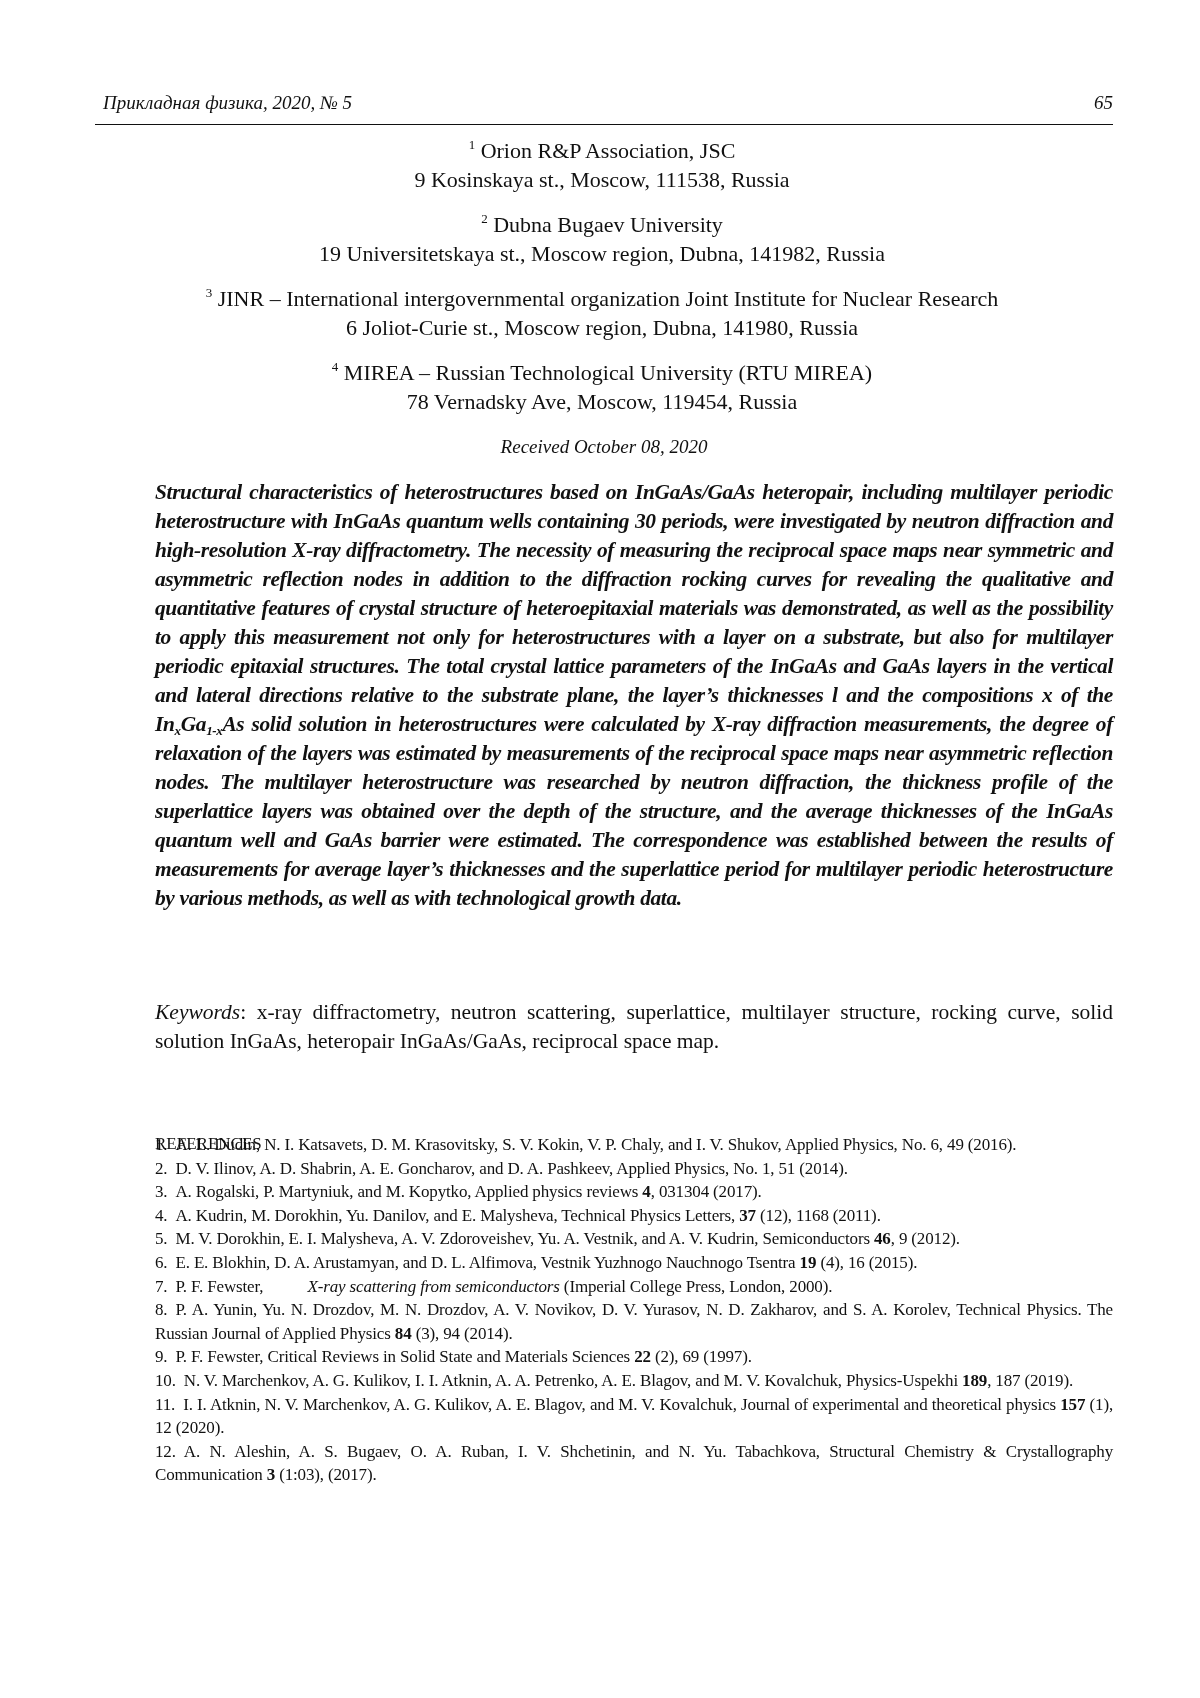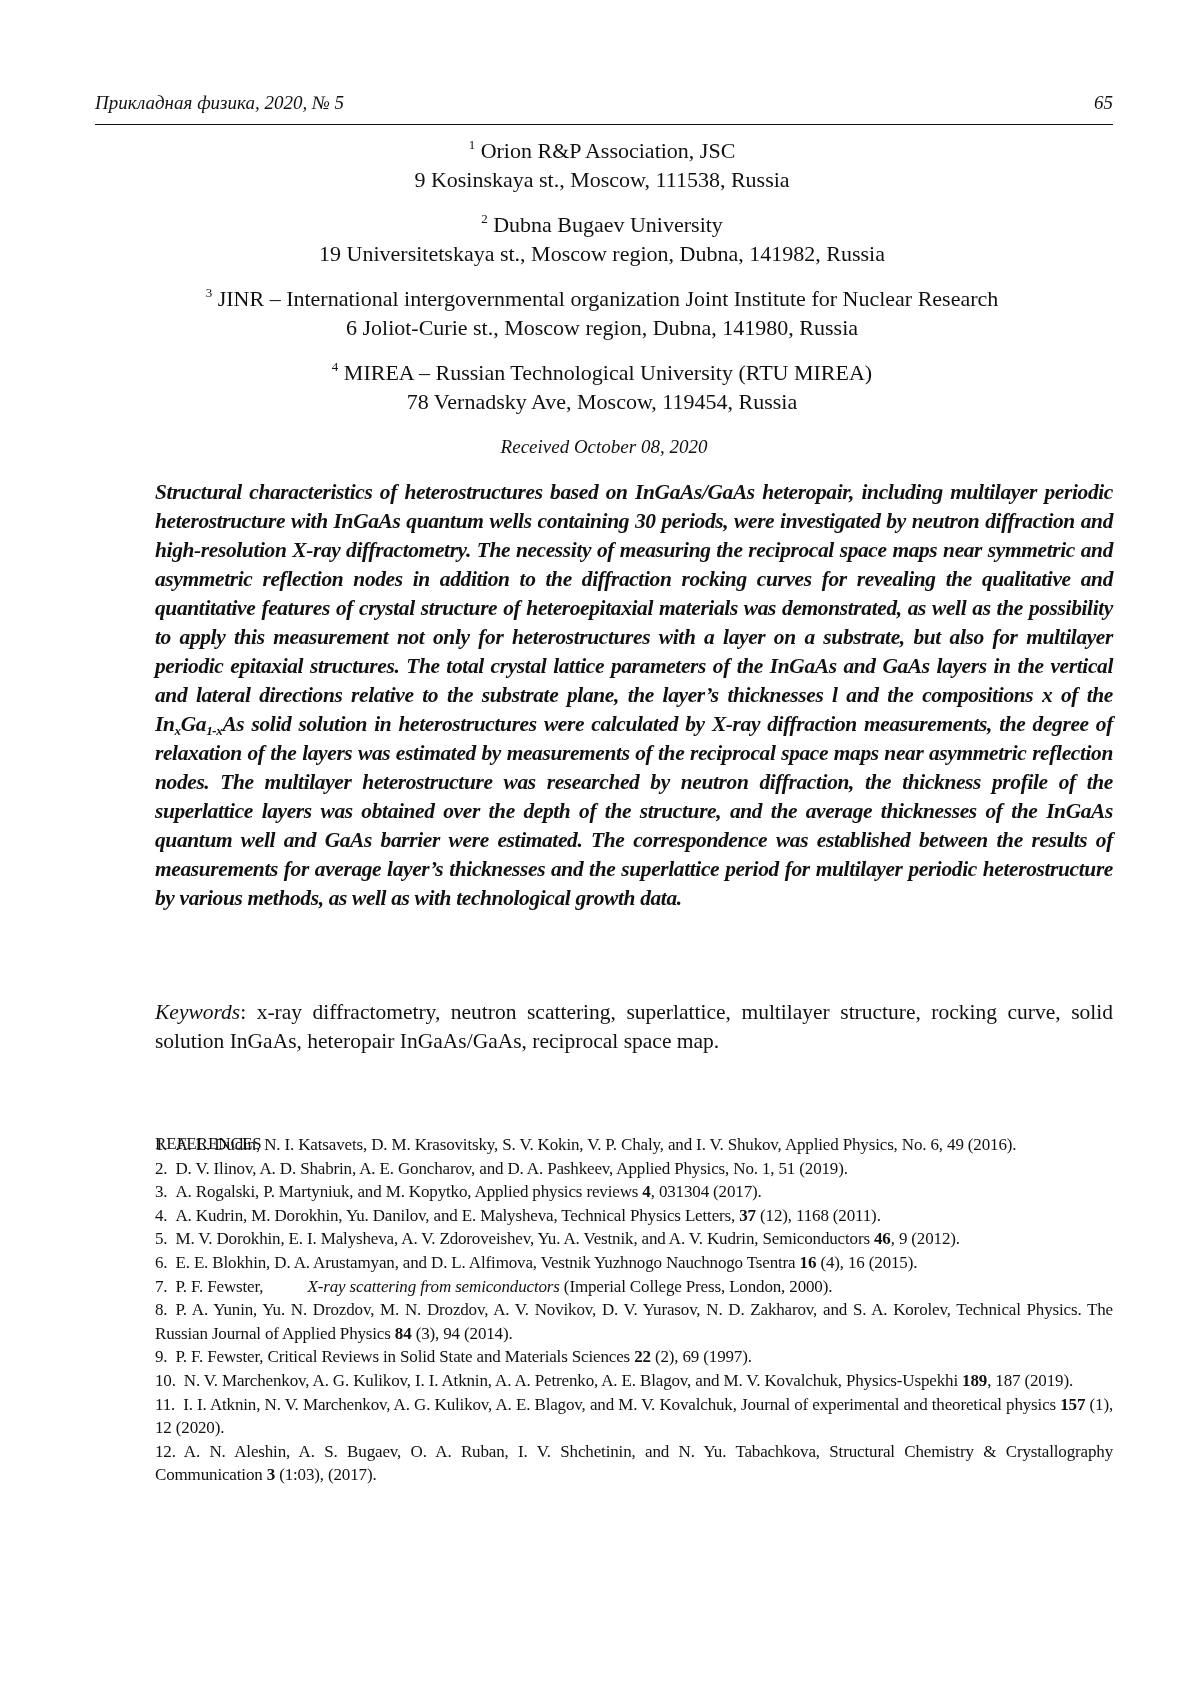--- a/index.html
+++ b/index.html
@@ -1,19 +1,19 @@
 <!DOCTYPE html>
 <html><head>
 <meta charset="utf-8">
 <style>
   html, body { margin: 0; padding: 0; background: #ffffff; }
   body { width: 1200px; height: 1698px; position: relative; overflow: hidden;
          font-family: "Liberation Serif", serif; color: #111; }
   .header { position: absolute; left: 95px; top: 92px; width: 1018px; height: 30px; }
-  .journal { position: absolute; left: 0; top: 0; font-style: italic; font-size: 19px; }
+  .journal { position: absolute; left: 8px; top: 0; font-style: italic; font-size: 19px; }
   .pagenum { position: absolute; right: 0; top: 0; font-style: italic; font-size: 19px; }
   .rule { position: absolute; left: 95px; top: 124px; width: 1018px; height: 0; border-top: 1.5px solid #111; }
   .affils { position: absolute; left: 93px; top: 136px; width: 1018px; text-align: center; font-size: 22px; line-height: 29px; }
   .affil { margin-bottom: 16px; }
   .affil sup { font-size: 13px; vertical-align: 9px; line-height: 0; }
   .received { position: absolute; left: 95px; top: 436px; width: 1018px; text-align: center; font-style: italic; font-size: 19px; }
   .abstract { position: absolute; left: 155px; top: 478px; width: 958px; font-style: italic; font-weight: bold;
               font-size: 21.4px; line-height: 29px; text-align: justify; letter-spacing: -0.35px; }
   .abstract sub { font-size: 13px; line-height: 0; vertical-align: -4px; }
   .keywords { position: absolute; left: 155px; top: 998px; width: 958px; font-size: 21.5px; line-height: 29px; text-align: justify; }
@@ -56,24 +56,24 @@
 <div class="received">Received October 08, 2020</div>
 
 <div class="abstract"><span>Structural characteristics of heterostructures based on InGaAs/GaAs heteropair, including multilayer periodic heterostructure with InGaAs quantum wells containing 30 periods, were investigated by neutron diffraction and high-resolution X-ray diffractometry. The necessity of measuring the reciprocal space maps near symmetric and asymmetric reflection nodes in addition to the diffraction rocking curves for revealing the qualitative and quantitative features of crystal structure of heteroepitaxial materials was demonstrated, as well as the possibility to apply this measurement not only for heterostructures with a layer on a substrate, but also for multilayer periodic epitaxial structures. The total crystal lattice parameters of the InGaAs and GaAs layers in the vertical and lateral directions relative to the substrate plane, the layer’s thicknesses l and the compositions x of the In</span><sub>x</sub><span>Ga</span><sub>1-x</sub><span>As solid solution in heterostructures were calculated by X-ray diffraction measurements, the degree of relaxation of the layers was estimated by measurements of the reciprocal space maps near asymmetric reflection nodes. The multilayer heterostructure was researched by neutron diffraction, the thickness profile of the superlattice layers was obtained over the depth of the structure, and the average thicknesses of the InGaAs quantum well and GaAs barrier were estimated. The correspondence was established between the results of measurements for average layer’s thicknesses and the superlattice period for multilayer periodic heterostructure by various methods, as well as with technological growth data.</span></div>
 
 <div class="keywords"><span class="kw-label">Keywords</span><span>: x-ray diffractometry, neutron scattering, superlattice, multilayer structure, rocking curve, solid solution InGaAs, heteropair InGaAs/GaAs, reciprocal space map.</span></div>
 
 <div class="refs-title">REFERENCES</div>
 
 <div class="refs" id="refs">
     <div class="ref"><span class="num">1.</span><span>A. L. Dudin, N. I. Katsavets, D. M. Krasovitsky, S. V. Kokin, V. P. Chaly, and I. V. Shukov, Applied Physics, No. 6, 49 (2016).</span></div>
-    <div class="ref"><span class="num">2.</span><span>D. V. Ilinov, A. D. Shabrin, A. E. Goncharov, and D. A. Pashkeev, Applied Physics, No. 1, 51 (2019).</span></div>
+    <div class="ref"><span class="num">2.</span><span>D. V. Ilinov, A. D. Shabrin, A. E. Goncharov, and D. A. Pashkeev, Applied Physics, No. 1, 51 (2014).</span></div>
     <div class="ref"><span class="num">3.</span><span>A. Rogalski, P. Martyniuk, and M. Kopytko, Applied physics reviews </span><b>4</b><span>, 031304 (2017).</span></div>
     <div class="ref"><span class="num">4.</span><span>A. Kudrin, M. Dorokhin, Yu. Danilov, and E. Malysheva, Technical Physics Letters, </span><b>37</b><span> (12), 1168 (2011).</span></div>
     <div class="ref"><span class="num">5.</span><span>M. V. Dorokhin, E. I. Malysheva, A. V. Zdoroveishev, Yu. A. Vestnik, and A. V. Kudrin, Semiconductors </span><b>46</b><span>, 9 (2012).</span></div>
-    <div class="ref"><span class="num">6.</span><span>E. E. Blokhin, D. A. Arustamyan, and D. L. Alfimova, Vestnik Yuzhnogo Nauchnogo Tsentra </span><b>16</b><span> (4), 16 (2015).</span></div>
+    <div class="ref"><span class="num">6.</span><span>E. E. Blokhin, D. A. Arustamyan, and D. L. Alfimova, Vestnik Yuzhnogo Nauchnogo Tsentra </span><b>19</b><span> (4), 16 (2015).</span></div>
     <div class="ref"><span class="num">7.</span><span>P. F. Fewster, </span><i>X-ray scattering from semiconductors</i><span> (Imperial College Press, London, 2000).</span></div>
     <div class="ref"><span class="num">8.</span><span>P. A. Yunin, Yu. N. Drozdov, M. N. Drozdov, A. V. Novikov, D. V. Yurasov, N. D. Zakharov, and S. A. Korolev, Technical Physics. The Russian Journal of Applied Physics </span><b>84</b><span> (3), 94 (2014).</span></div>
     <div class="ref"><span class="num">9.</span><span>P. F. Fewster, Critical Reviews in Solid State and Materials Sciences </span><b>22</b><span> (2), 69 (1997).</span></div>
     <div class="ref"><span class="num">10.</span><span>N. V. Marchenkov, A. G. Kulikov, I. I. Atknin, A. A. Petrenko, A. E. Blagov, and M. V. Kovalchuk, Physics-Uspekhi </span><b>189</b><span>, 187 (2019).</span></div>
     <div class="ref"><span class="num">11.</span><span>I. I. Atknin, N. V. Marchenkov, A. G. Kulikov, A. E. Blagov, and M. V. Kovalchuk, Journal of experimental and theoretical physics </span><b>157</b><span> (1), 12 (2020).</span></div>
     <div class="ref"><span class="num">12.</span><span>A. N. Aleshin, A. S. Bugaev, O. A. Ruban, I. V. Shchetinin, and N. Yu. Tabachkova, Structural Chemistry &amp; Crystallography Communication </span><b>3</b><span> (1:03), (2017).</span></div>
   </div>
 
 </body></html>

